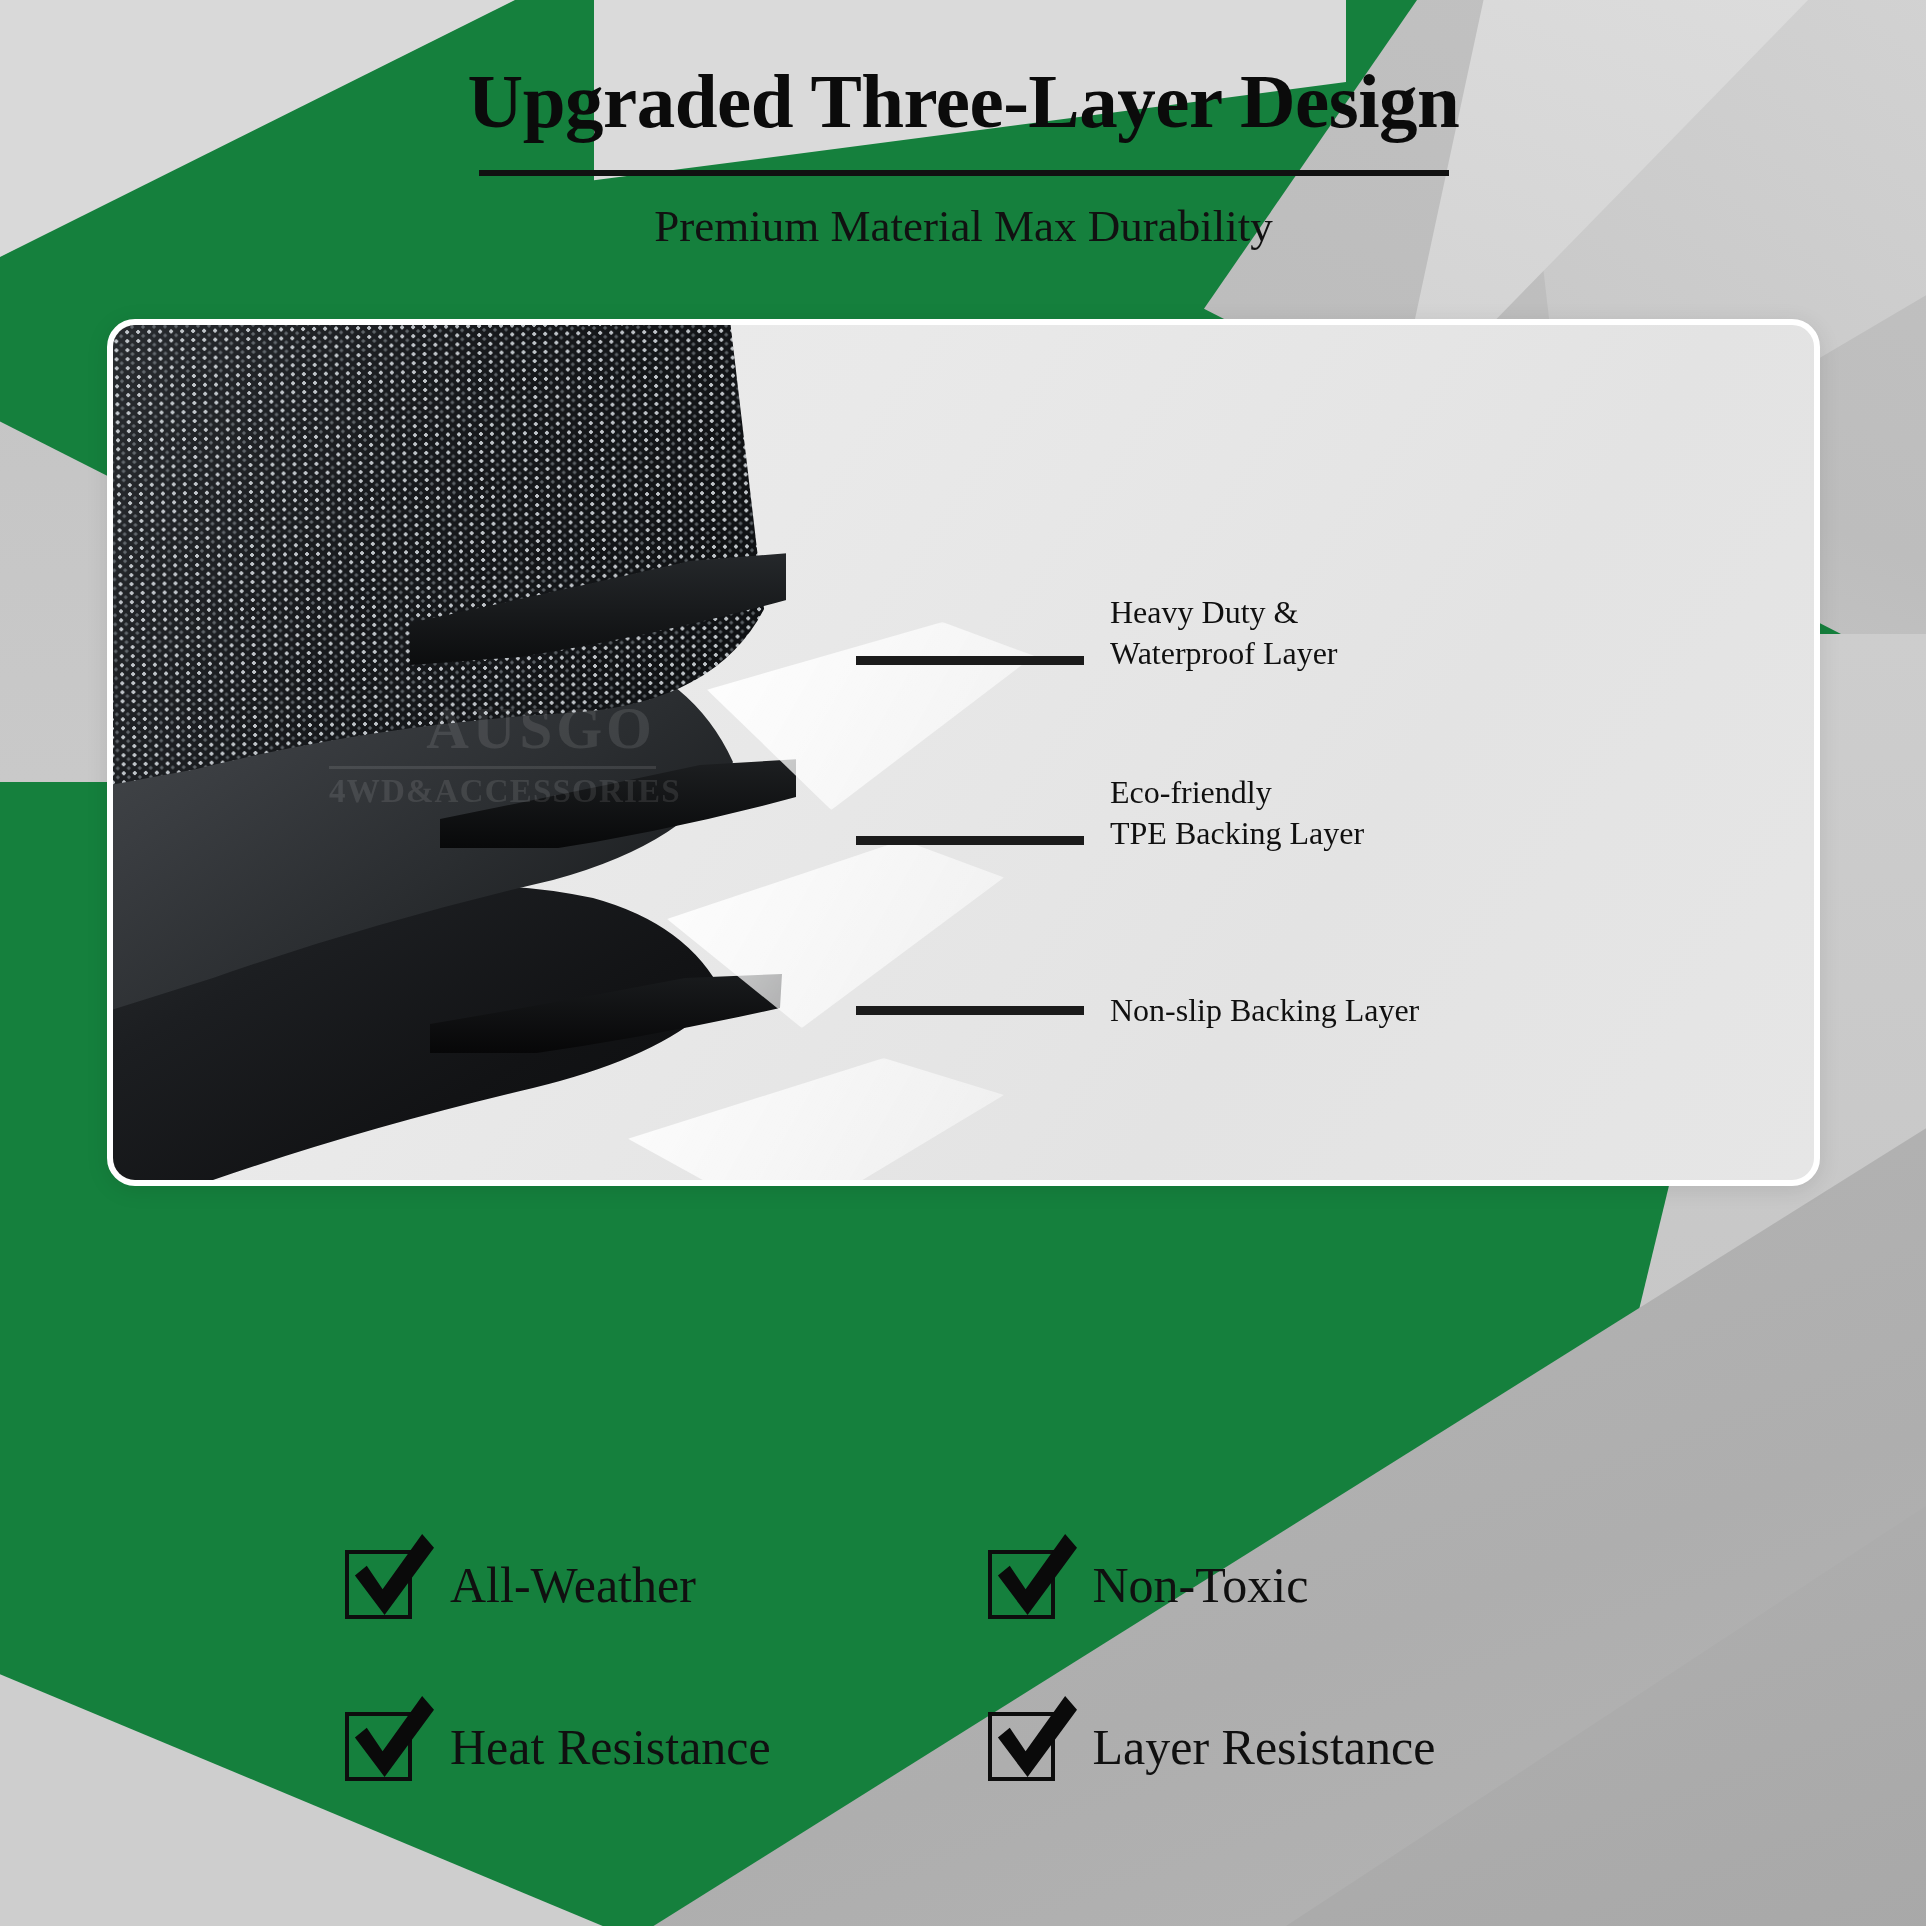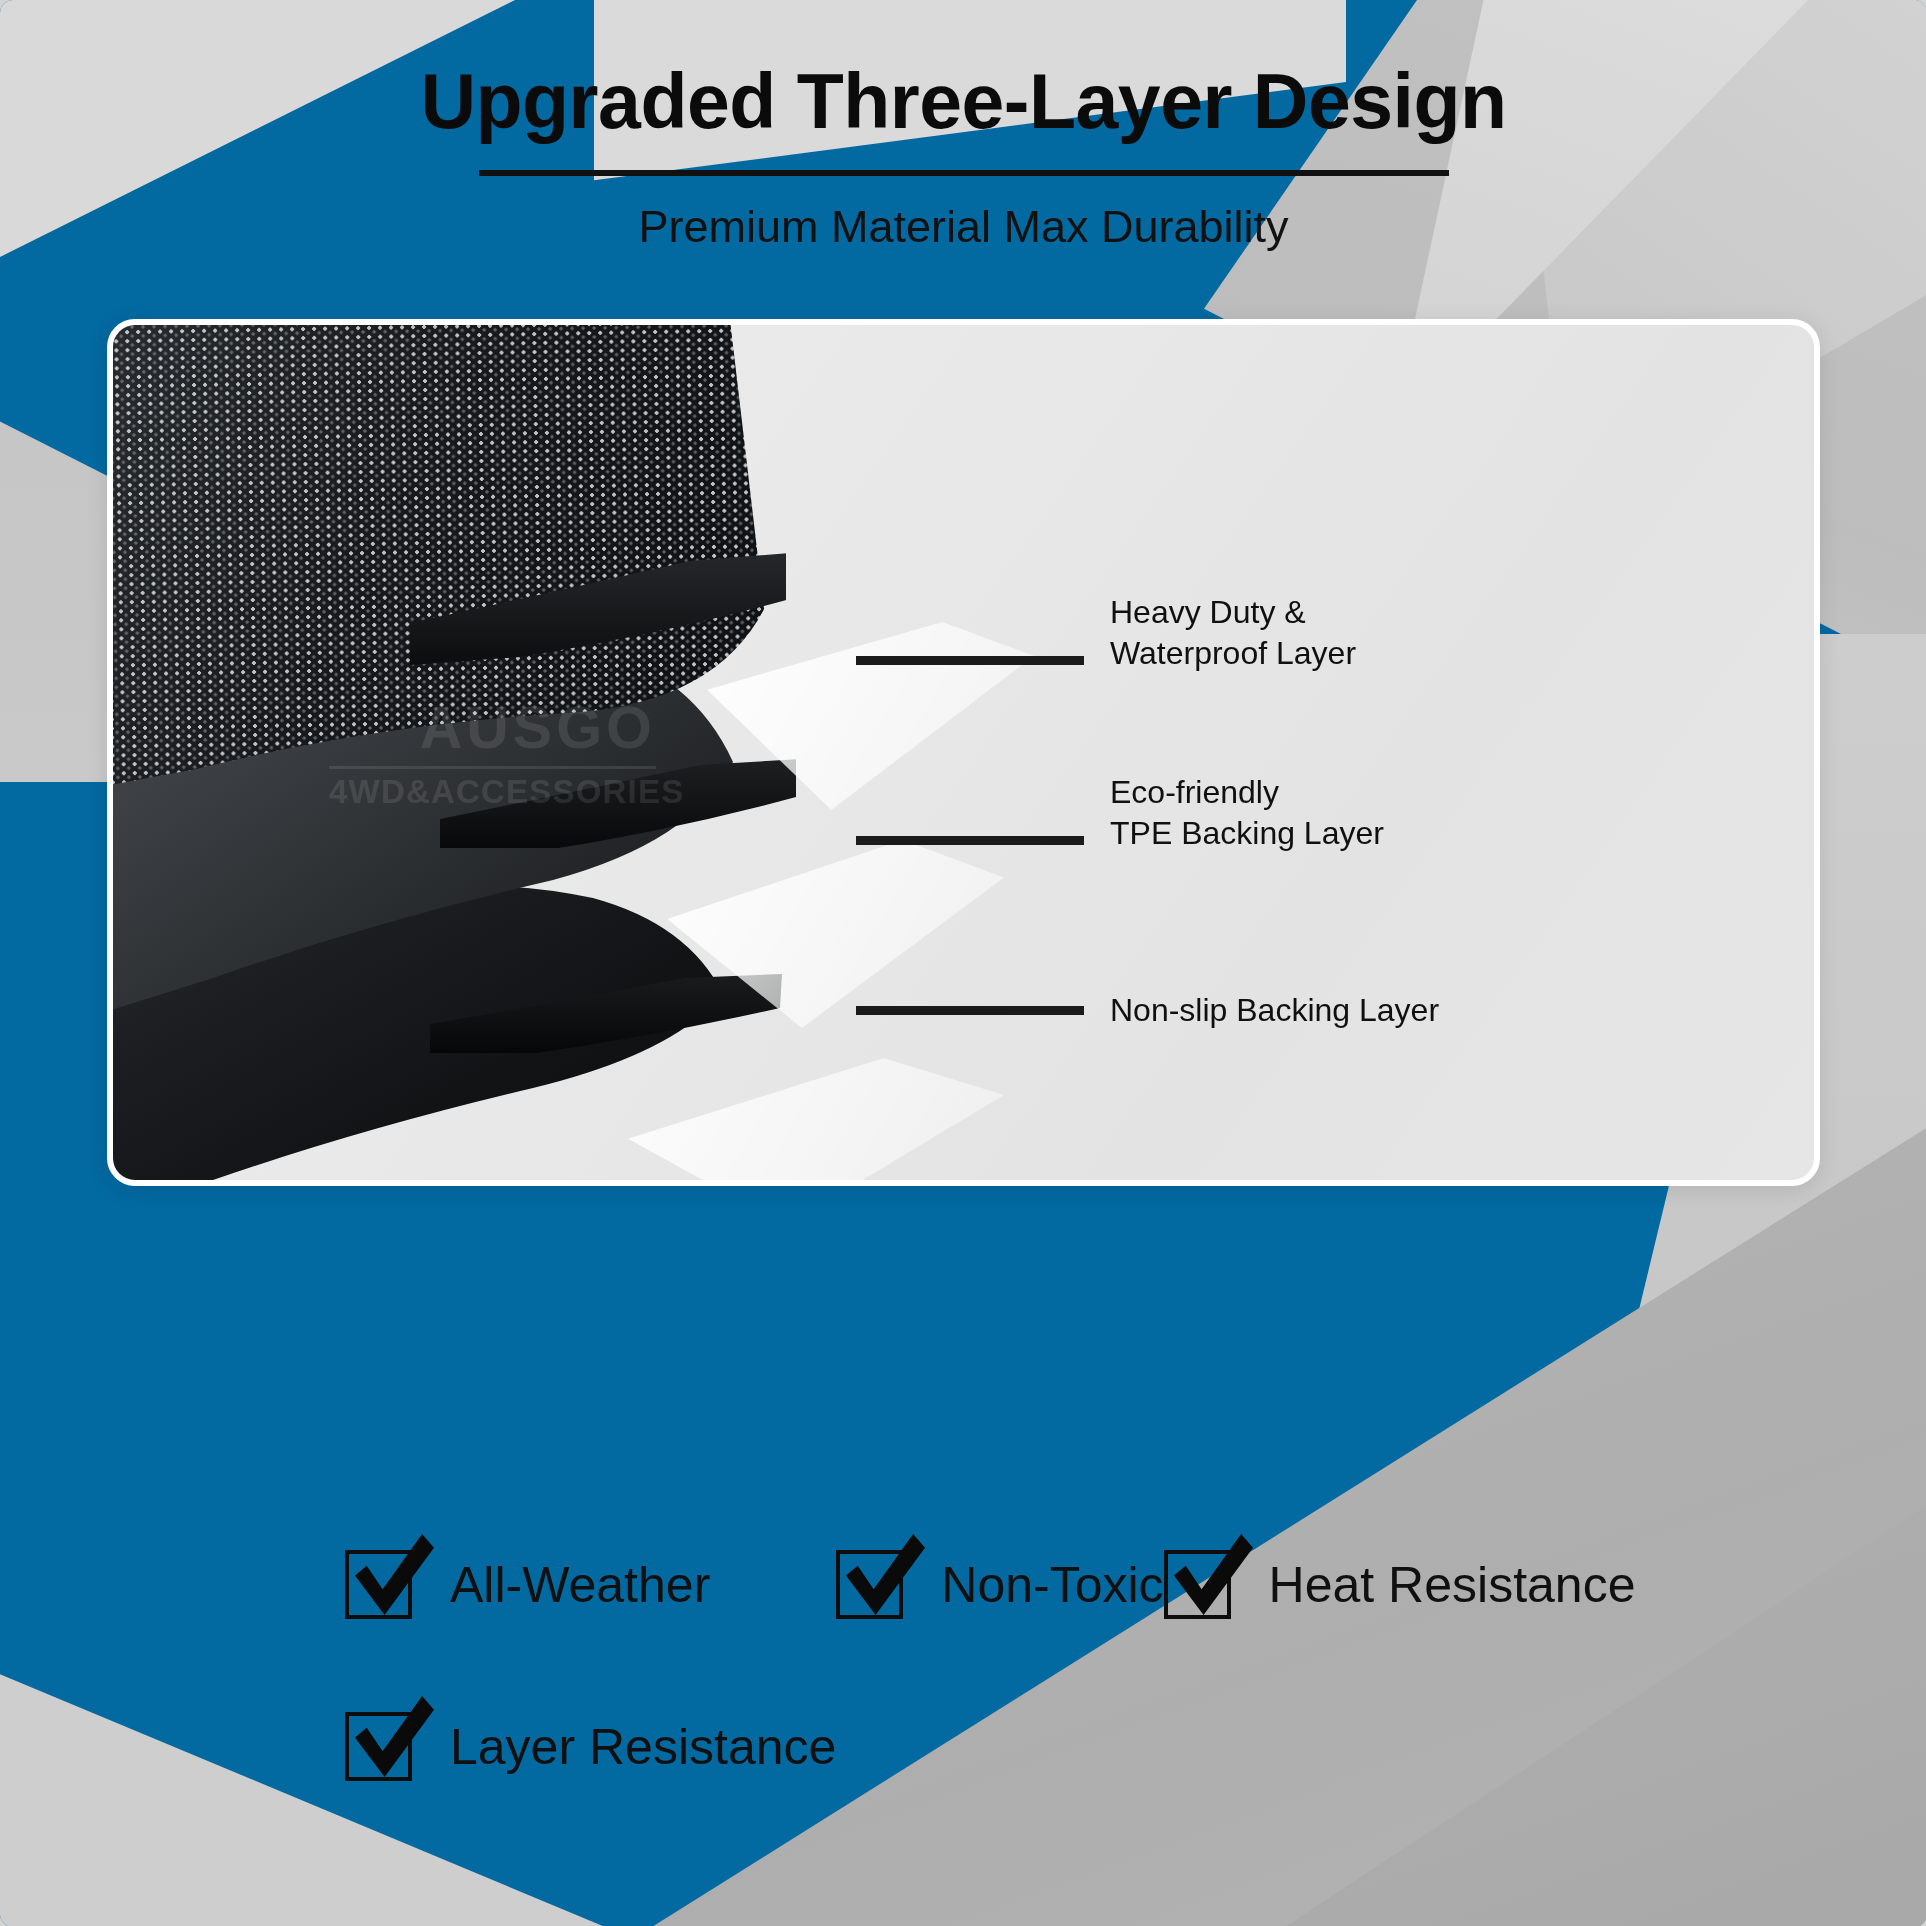--- a/index.html
+++ b/index.html
@@ -5,23 +5,22 @@
   html, body {
     margin: 0;
     padding: 0;
     background: #d4d4d4;
   }
   #stage {
     position: relative;
     width: 1927px;
     height: 1927px;
     overflow: hidden;
-    background: #0369a1;
-    font-family: Liberation Sans, sans-serif;
-    border-radius: 13px;
+    background: #15803d;
+    font-family: Liberation Serif, serif;
     -webkit-font-smoothing: antialiased;
   }
 
   
   .bg-layer {
     position: absolute;
     inset: 0;
     pointer-events: none;
   }
   .facet {
@@ -284,21 +283,21 @@
   .c2 { left: 856px; top: 772px; }
   .c3 { left: 856px; top: 990px; }
   .c1 .leader, .c2 .leader { margin-top: 55px; }
 
   
   .features {
     position: absolute;
     left: 0; right: 0;
     top: 1546px;
     display: grid;
-    grid-template-columns: 1fr 1fr 1fr;
+    grid-template-columns: 1fr 1fr;
     row-gap: 85px;
     padding: 0 297px 0 345px;
     box-sizing: border-box;
     z-index: 7;
   }
   .feature {
     display: flex;
     align-items: center;
   }
   .checkbox {

